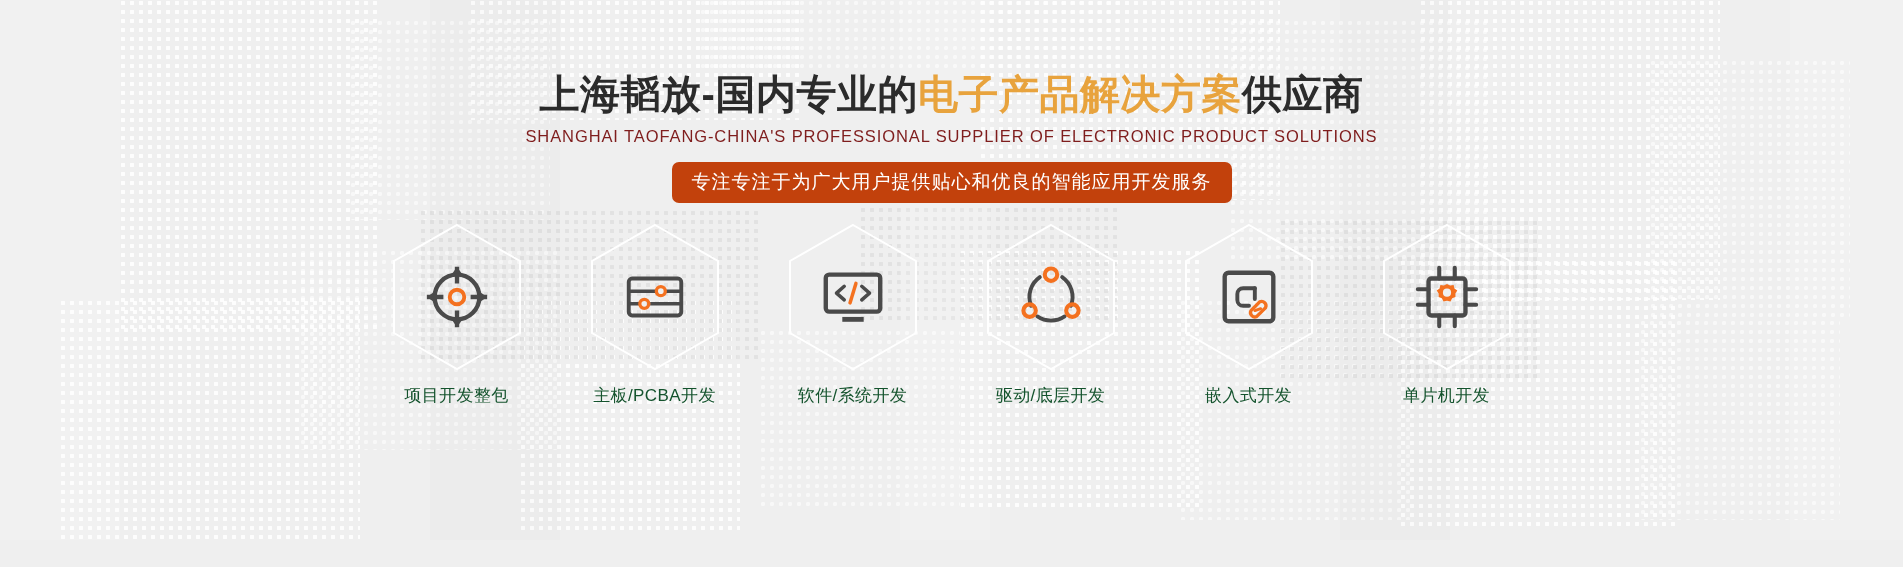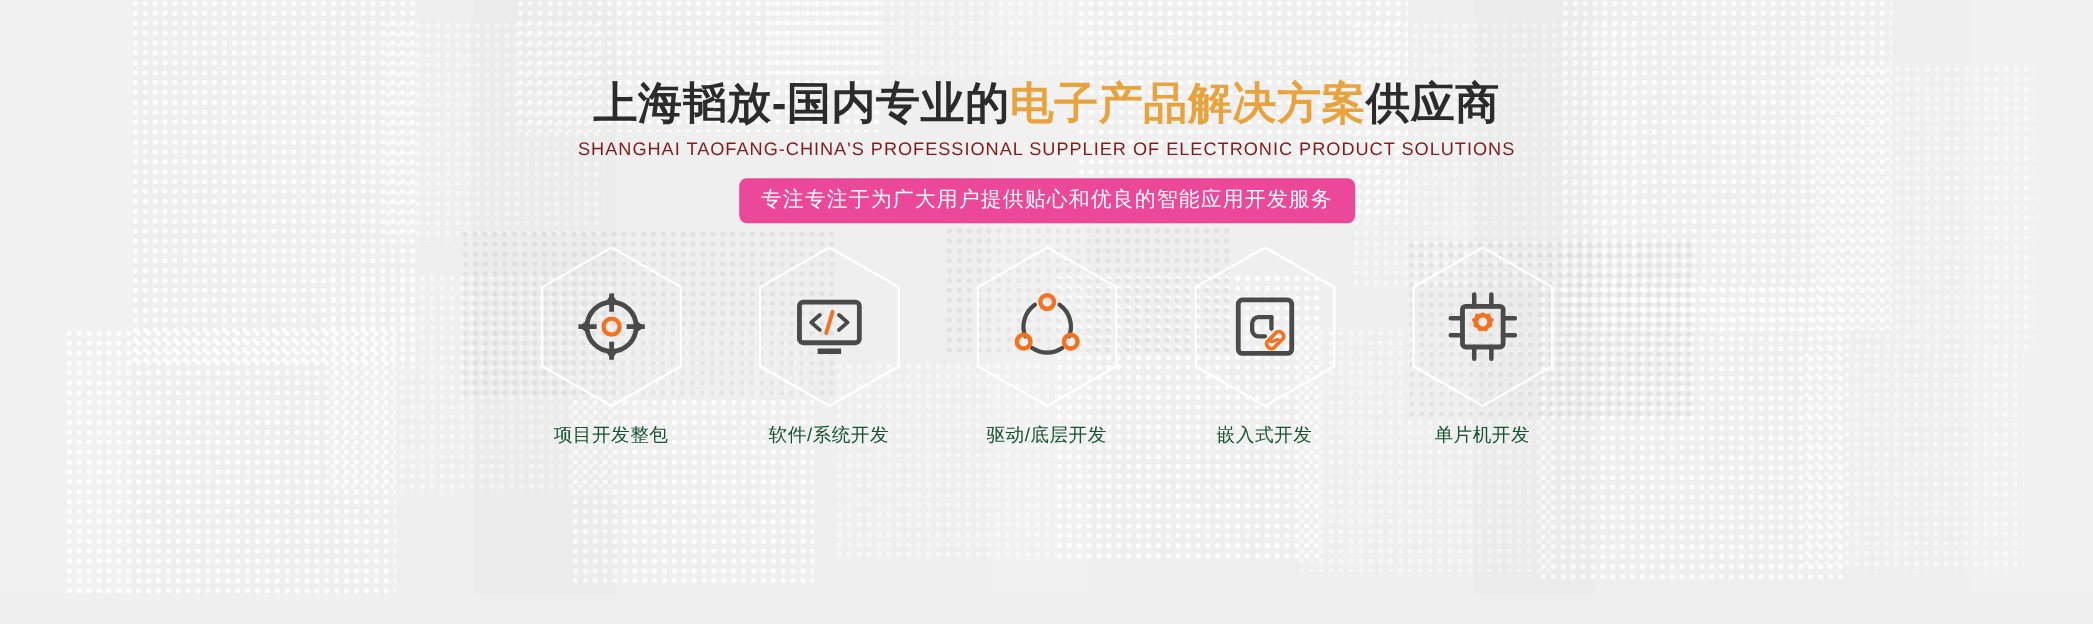--- a/index.html
+++ b/index.html
@@ -86,21 +86,21 @@
   }
 
   .tagline-wrap {
     margin-top: 15px;
     display: flex;
     justify-content: center;
   }
 
   .tagline {
     display: inline-block;
-    background: #ec4899;
+    background: #c2410c;
     color: #ffffff;
     font-size: 19px;
     line-height: 24px;
     letter-spacing: 1px;
     padding: 8px 20px 9px;
     border-radius: 7px;
     white-space: nowrap;
   }
 
   
@@ -218,20 +218,37 @@
             <path d="M31 12 L36 5 L41 12 Z" fill="#4a4a4a"></path>
             <path d="M31 60 L36 67 L41 60 Z" fill="#4a4a4a"></path>
             <path d="M12 31 L5 36 L12 41 Z" fill="#4a4a4a"></path>
             <path d="M60 31 L67 36 L60 41 Z" fill="#4a4a4a"></path>
           </svg>
         </div>
       </div>
       <div class="feature-label">项目开发整包</div>
     </div>
 
+    <div class="feature">
+      <div class="hex">
+        <svg class="hex-outline" viewBox="0 0 132 150" fill="none" aria-hidden="true">
+          <polygon points="66,3 129,39 129,111 66,147 3,111 3,39" stroke="#ffffff" stroke-width="2" fill="none"></polygon>
+        </svg>
+        <div class="glyph">
+          <svg viewBox="0 0 72 72" width="70" height="70" fill="none">
+            <rect x="9" y="17" width="54" height="38" rx="3.5" stroke="#4a4a4a" stroke-width="4"></rect>
+            <path d="M9 30 L36 30 M47 30 L63 30" stroke="#4a4a4a" stroke-width="3.6"></path>
+            <path d="M9 43 L20 43 M31 43 L63 43" stroke="#4a4a4a" stroke-width="3.6"></path>
+            <circle cx="42" cy="30" r="4.6" stroke="#f4711f" stroke-width="3.4"></circle>
+            <circle cx="25" cy="43" r="4.6" stroke="#f4711f" stroke-width="3.4"></circle>
+          </svg>
+        </div>
+      </div>
+      <div class="feature-label">主板/PCBA开发</div>
+    </div>
 
     <div class="feature">
       <div class="hex">
         <svg class="hex-outline" viewBox="0 0 132 150" fill="none" aria-hidden="true">
           <polygon points="66,3 129,39 129,111 66,147 3,111 3,39" stroke="#ffffff" stroke-width="2" fill="none"></polygon>
         </svg>
         <div class="glyph">
           <svg viewBox="0 0 72 72" width="70" height="70" fill="none">
             <rect x="8" y="13" width="56" height="38" rx="3.5" stroke="#4a4a4a" stroke-width="4.5"></rect>
             <path d="M25 59 L47 59" stroke="#4a4a4a" stroke-width="5" stroke-linecap="butt"></path>

